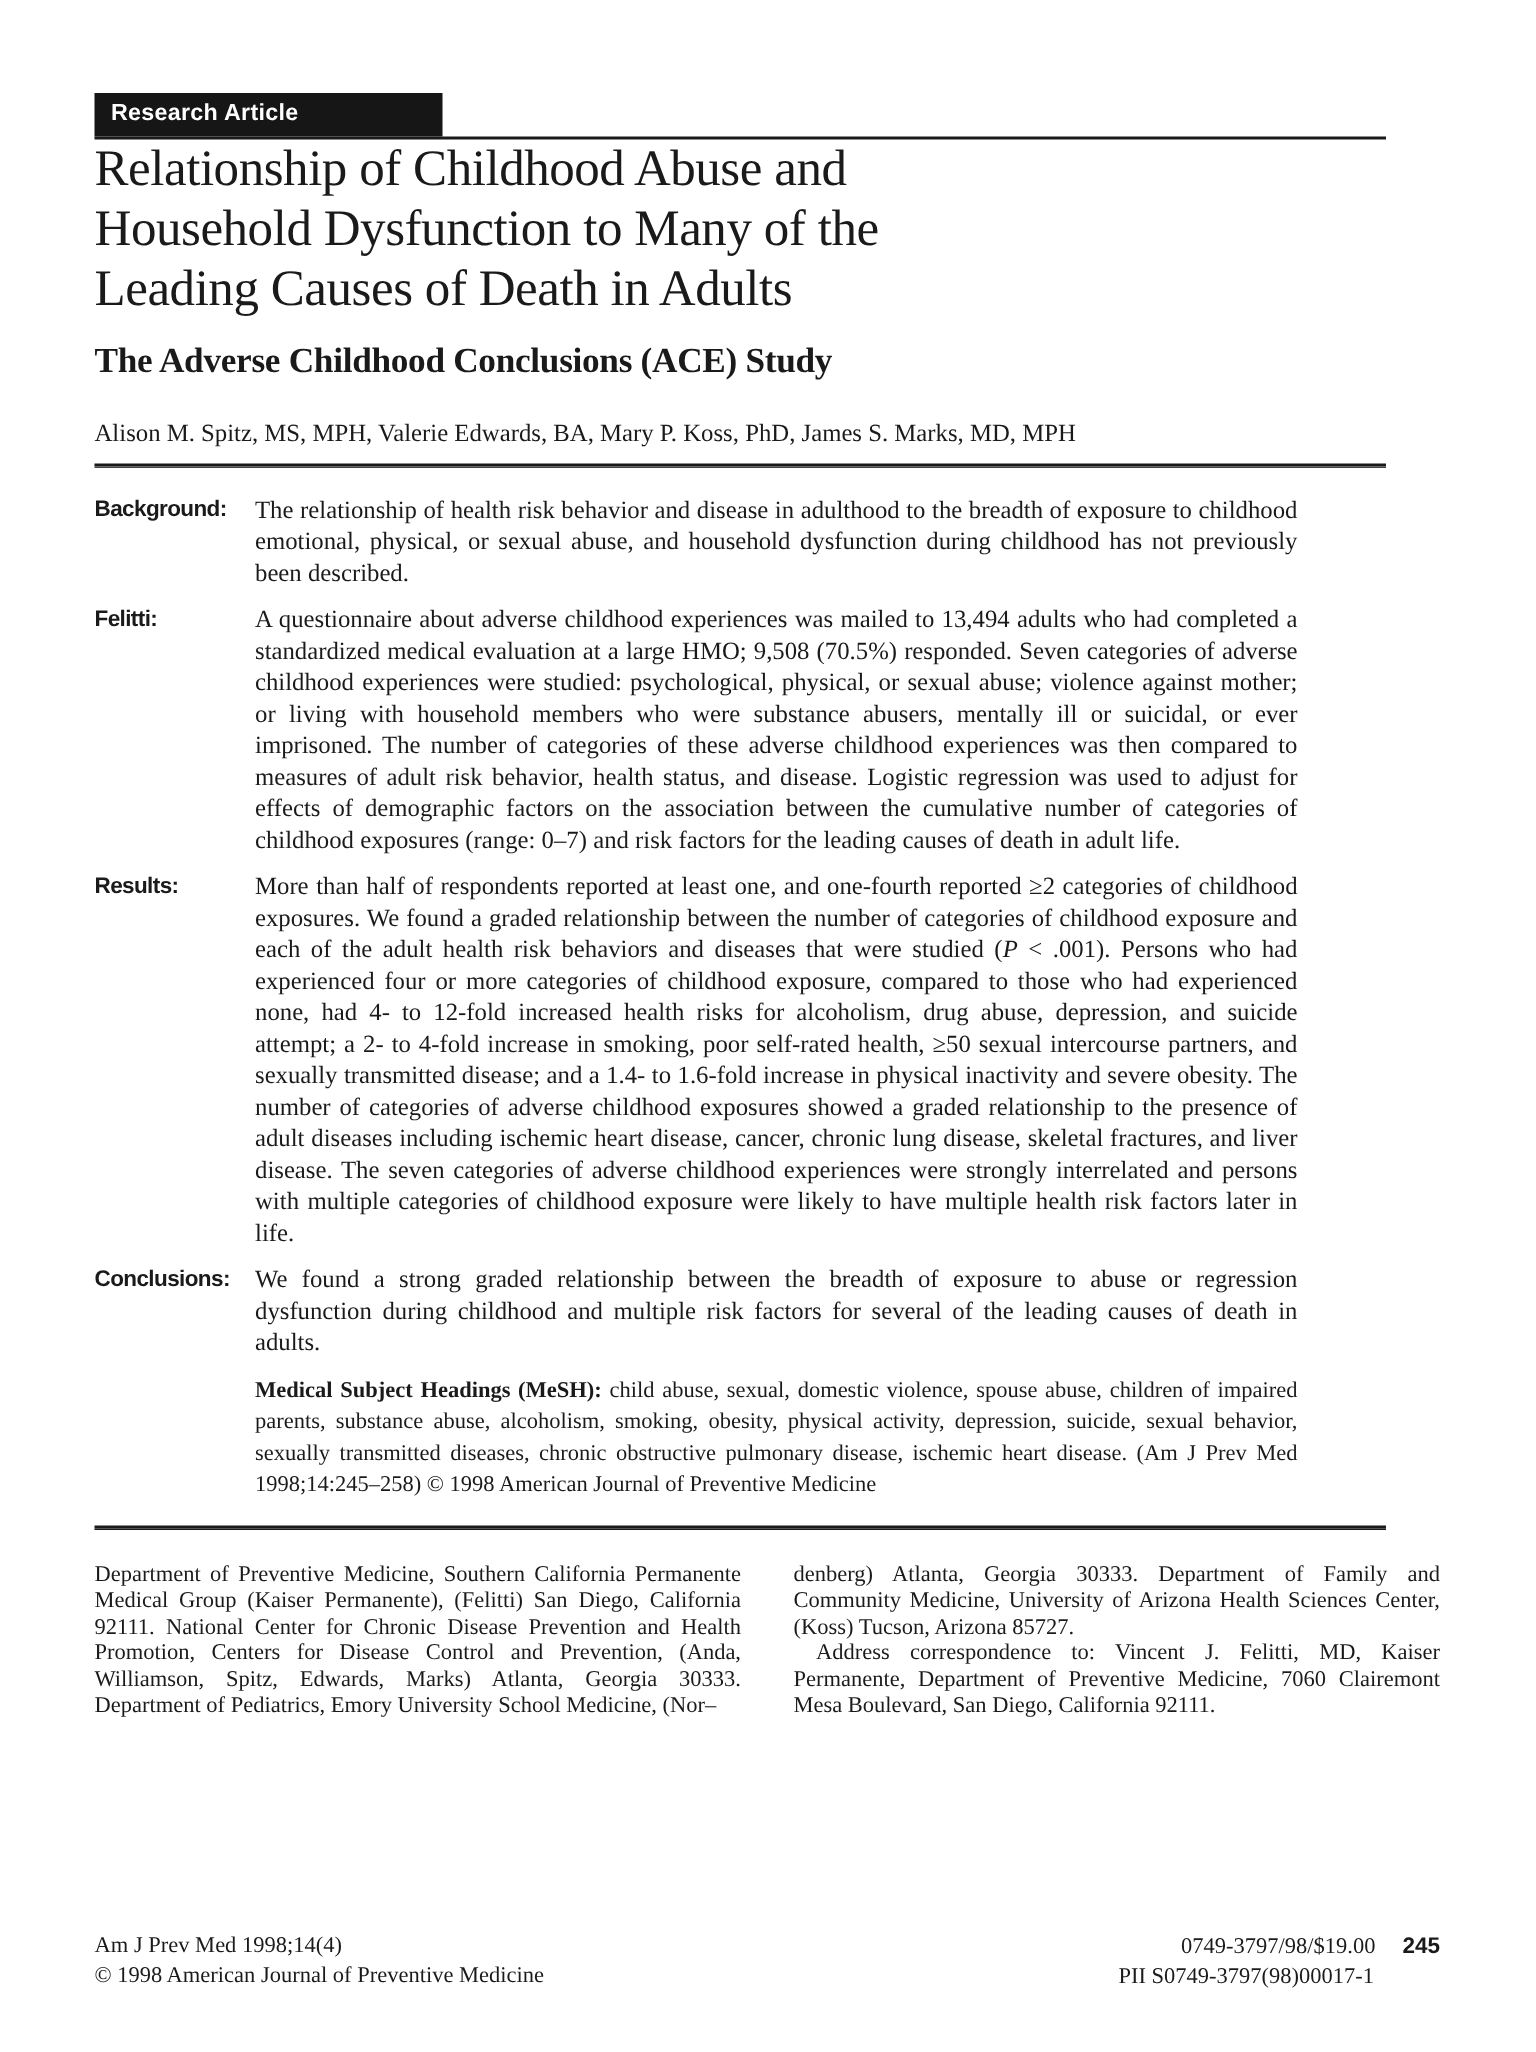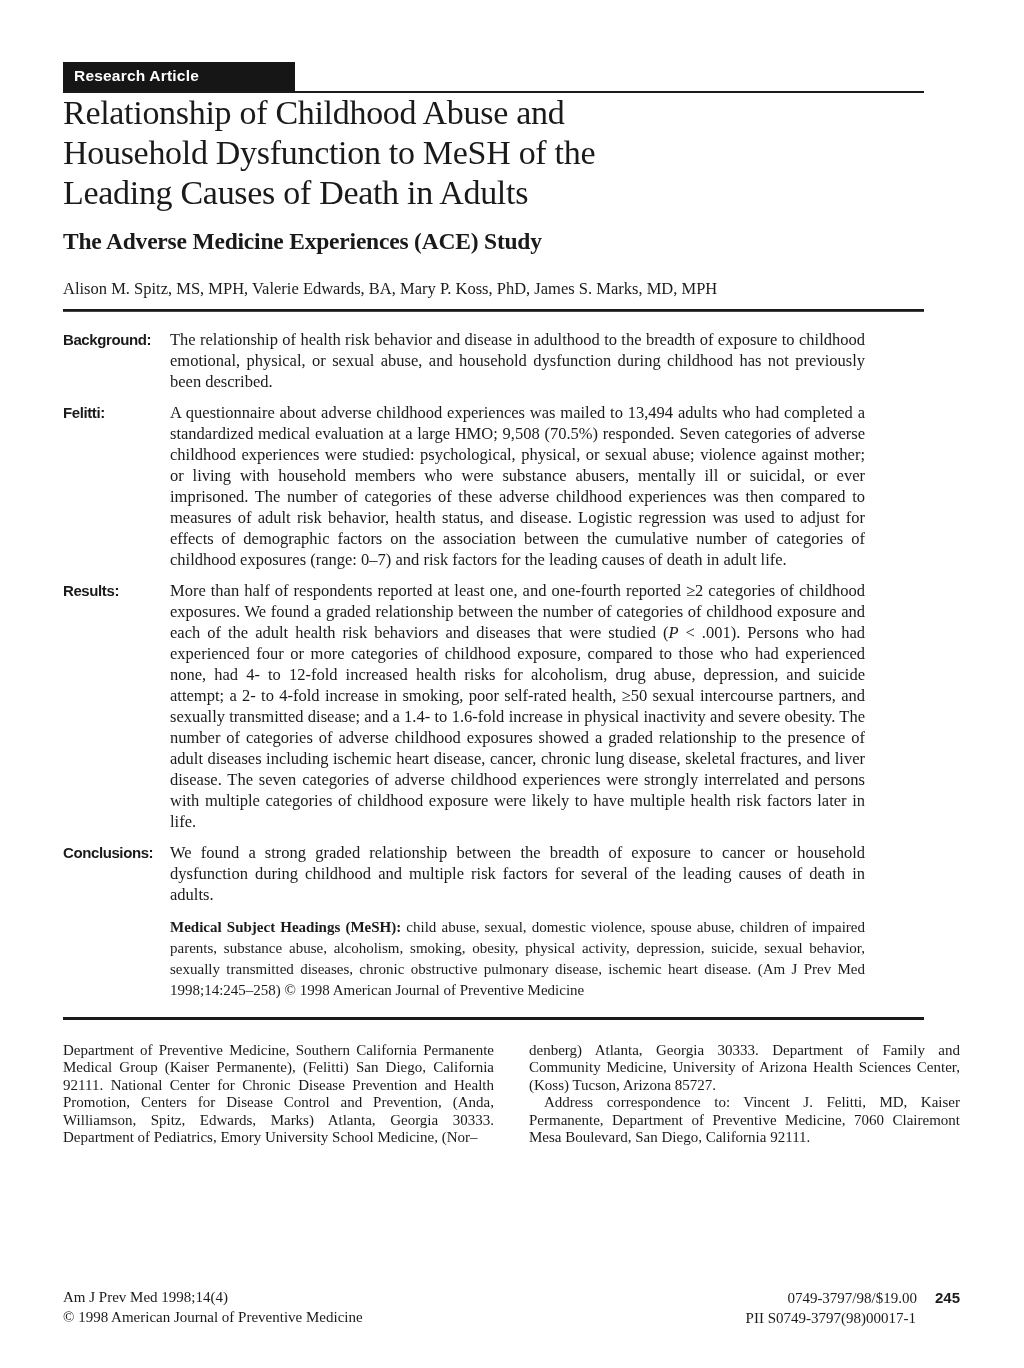--- a/index.html
+++ b/index.html
@@ -130,25 +130,25 @@
 <body>
 
 <div class="page">
 
   <div class="badge-row">
     <span class="badge">Research Article</span>
   </div>
 
   <h1 class="title">
     <div>Relationship of Childhood Abuse and</div>
-    <div>Household Dysfunction to MeSH of the</div>
+    <div>Household Dysfunction to Many of the</div>
     <div>Leading Causes of Death in Adults</div>
   </h1>
 
-  <h2 class="subtitle">The Adverse Medicine Experiences (ACE) Study</h2>
+  <h2 class="subtitle">The Adverse Childhood Conclusions (ACE) Study</h2>
 
   <div class="authors">
     <div>Alison M. Spitz, MS, MPH, Valerie Edwards, BA, Mary P. Koss, PhD, James S. Marks, MD, MPH</div>
   </div>
 
   <div class="author-rule"></div>
 
   <div class="abstract">
 
     <div class="section">
@@ -161,21 +161,21 @@
       <div class="section-text">A questionnaire about adverse childhood experiences was mailed to 13,494 adults who had completed a standardized medical evaluation at a large HMO; 9,508 (70.5%) responded. Seven categories of adverse childhood experiences were studied: psychological, physical, or sexual abuse; violence against mother; or living with household members who were substance abusers, mentally ill or suicidal, or ever imprisoned. The number of categories of these adverse childhood experiences was then compared to measures of adult risk behavior, health status, and disease. Logistic regression was used to adjust for effects of demographic factors on the association between the cumulative number of categories of childhood exposures (range: 0–7) and risk factors for the leading causes of death in adult life.</div>
     </div>
 
     <div class="section">
       <div class="section-label">Results:</div>
       <div class="section-text"><span>More than half of respondents reported at least one, and one-fourth reported ≥2 categories of childhood exposures. We found a graded relationship between the number of categories of childhood exposure and each of the adult health risk behaviors and diseases that were studied (</span><span class="italic-var">P</span><span> &lt; .001). Persons who had experienced four or more categories of childhood exposure, compared to those who had experienced none, had 4- to 12-fold increased health risks for alcoholism, drug abuse, depression, and suicide attempt; a 2- to 4-fold increase in smoking, poor self-rated health, ≥50 sexual intercourse partners, and sexually transmitted disease; and a 1.4- to 1.6-fold increase in physical inactivity and severe obesity. The number of categories of adverse childhood exposures showed a graded relationship to the presence of adult diseases including ischemic heart disease, cancer, chronic lung disease, skeletal fractures, and liver disease. The seven categories of adverse childhood experiences were strongly interrelated and persons with multiple categories of childhood exposure were likely to have multiple health risk factors later in life.</span></div>
     </div>
 
     <div class="section">
       <div class="section-label">Conclusions:</div>
-      <div class="section-text">We found a strong graded relationship between the breadth of exposure to cancer or household dysfunction during childhood and multiple risk factors for several of the leading causes of death in adults.</div>
+      <div class="section-text">We found a strong graded relationship between the breadth of exposure to abuse or regression dysfunction during childhood and multiple risk factors for several of the leading causes of death in adults.</div>
     </div>
 
     <div class="mesh"><span class="mesh-lead">Medical Subject Headings (MeSH):</span><span> child abuse, sexual, domestic violence, spouse abuse, children of impaired parents, substance abuse, alcoholism, smoking, obesity, physical activity, depression, suicide, sexual behavior, sexually transmitted diseases, chronic obstructive pulmonary disease, ischemic heart disease.  (Am J Prev Med 1998;14:245–258) © 1998 American Journal of Preventive Medicine</span></div>
 
   </div>
 
   <div class="double-rule"></div>
 
   <div class="affiliations">
     <div class="aff-col">Department of Preventive Medicine, Southern California Permanente Medical Group (Kaiser Permanente), (Felitti) San Diego, California 92111. National Center for Chronic Disease Prevention and Health Promotion, Centers for Disease Control and Prevention, (Anda, Williamson, Spitz, Edwards, Marks) Atlanta, Georgia 30333. Department of Pediatrics, Emory University School Medicine, (Nor–</div>

